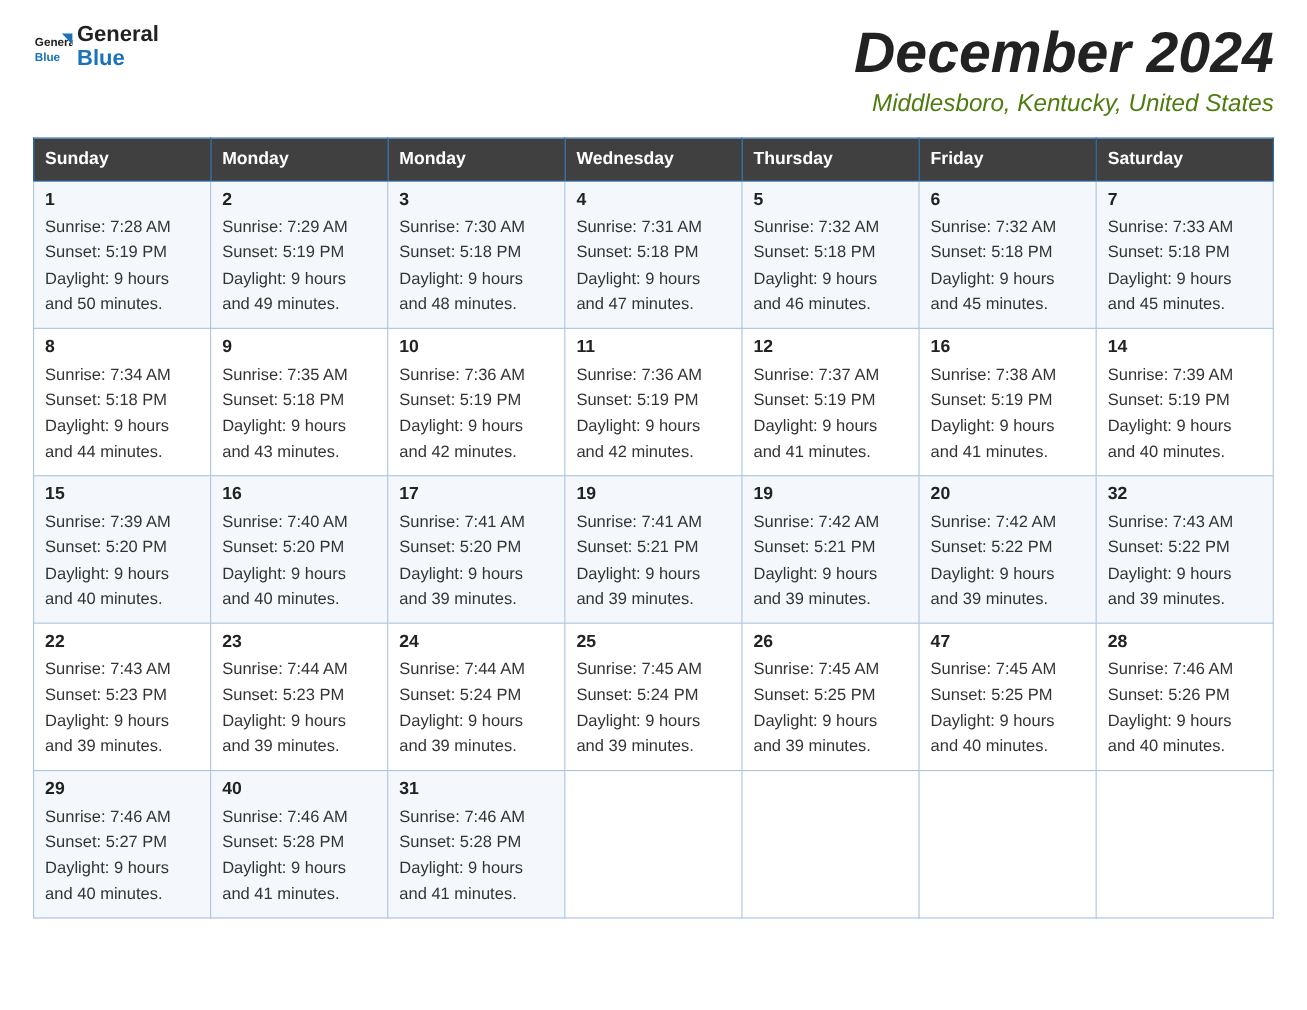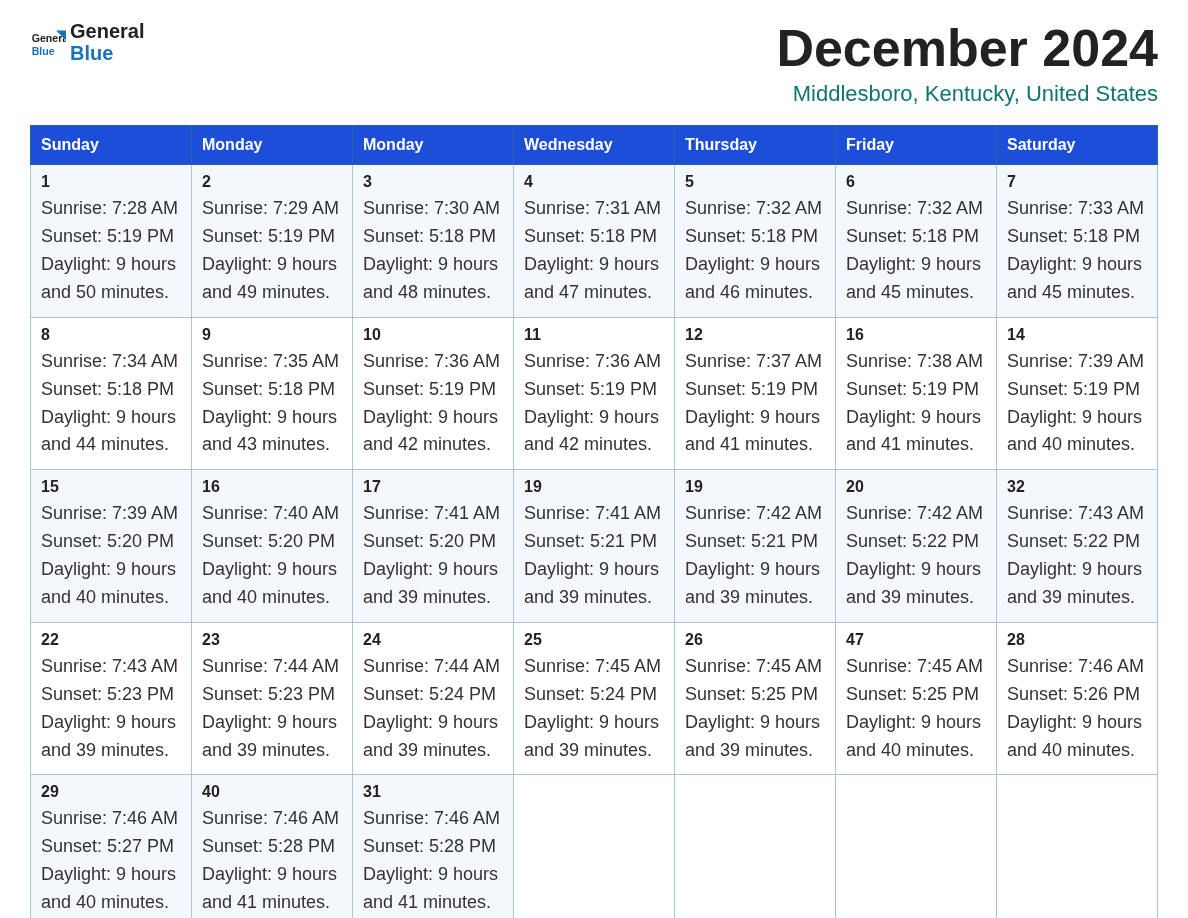--- a/index.html
+++ b/index.html
@@ -21,39 +21,40 @@
       display: flex;
       align-items: center;
     }
     .logo-icon {
       width: 36px;
       height: 36px;
       margin-right: 4px;
     }
     .title-area {
       text-align: right;
+      font-style: italic;
     }
     .month-title {
       font-size: 52px;
       font-weight: bold;
       color: #222;
       line-height: 1.1;
     }
     .location-title {
       font-size: 22px;
-      color: #0f766e;
+      color: #4d7c0f;
       margin-top: 4px;
     }
     .calendar-table {
       width: 100%;
       border-collapse: collapse;
       table-layout: fixed;
     }
     .calendar-table thead tr th {
-      background: #1d4ed8;
+      background: #404040;
       color: #fff;
       font-size: 16px;
       font-weight: bold;
       padding: 10px 10px 10px 10px;
       border: 1px solid #2266aa;
       text-align: left;
       margin-left: 28px;
     }
     .calendar-table tbody tr td {
       vertical-align: top;
@@ -70,21 +71,21 @@
     .calendar-table tbody tr:nth-child(even) td {
       background: #fff;
     }
     .day-number {
       font-size: 16px;
       font-weight: bold;
       display: block;
       margin-bottom: 4px;
     }
     .day-info {
-      font-size: 18px;
+      font-size: 15px;
       line-height: 1.55;
       color: #333;
     }
     .empty-cell {
       background: #fff !important;
     }
   </style>
 </head>
 <body>
 

